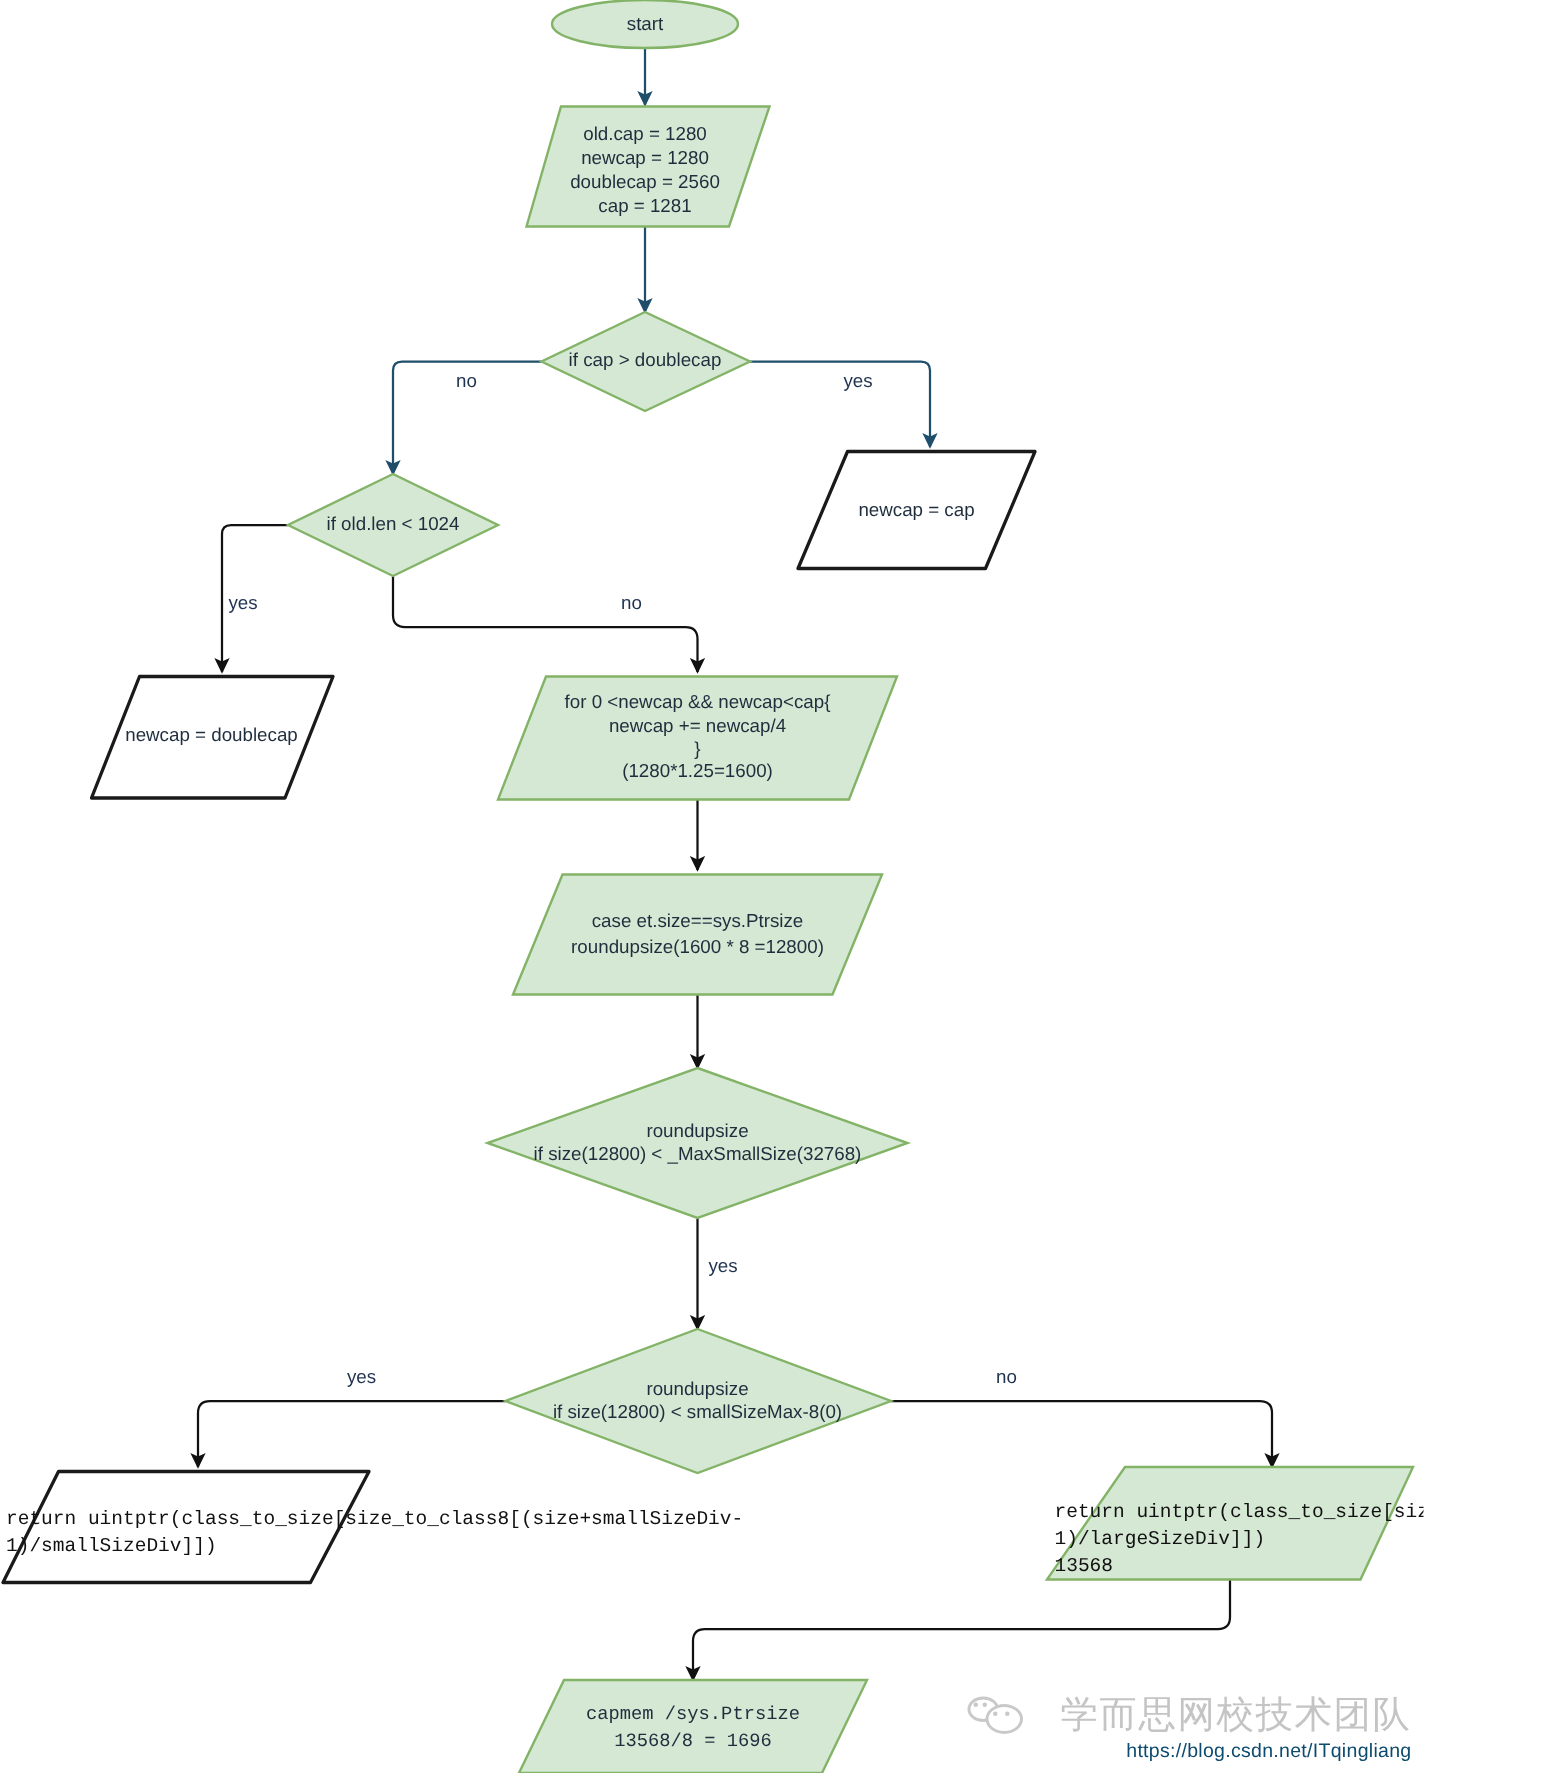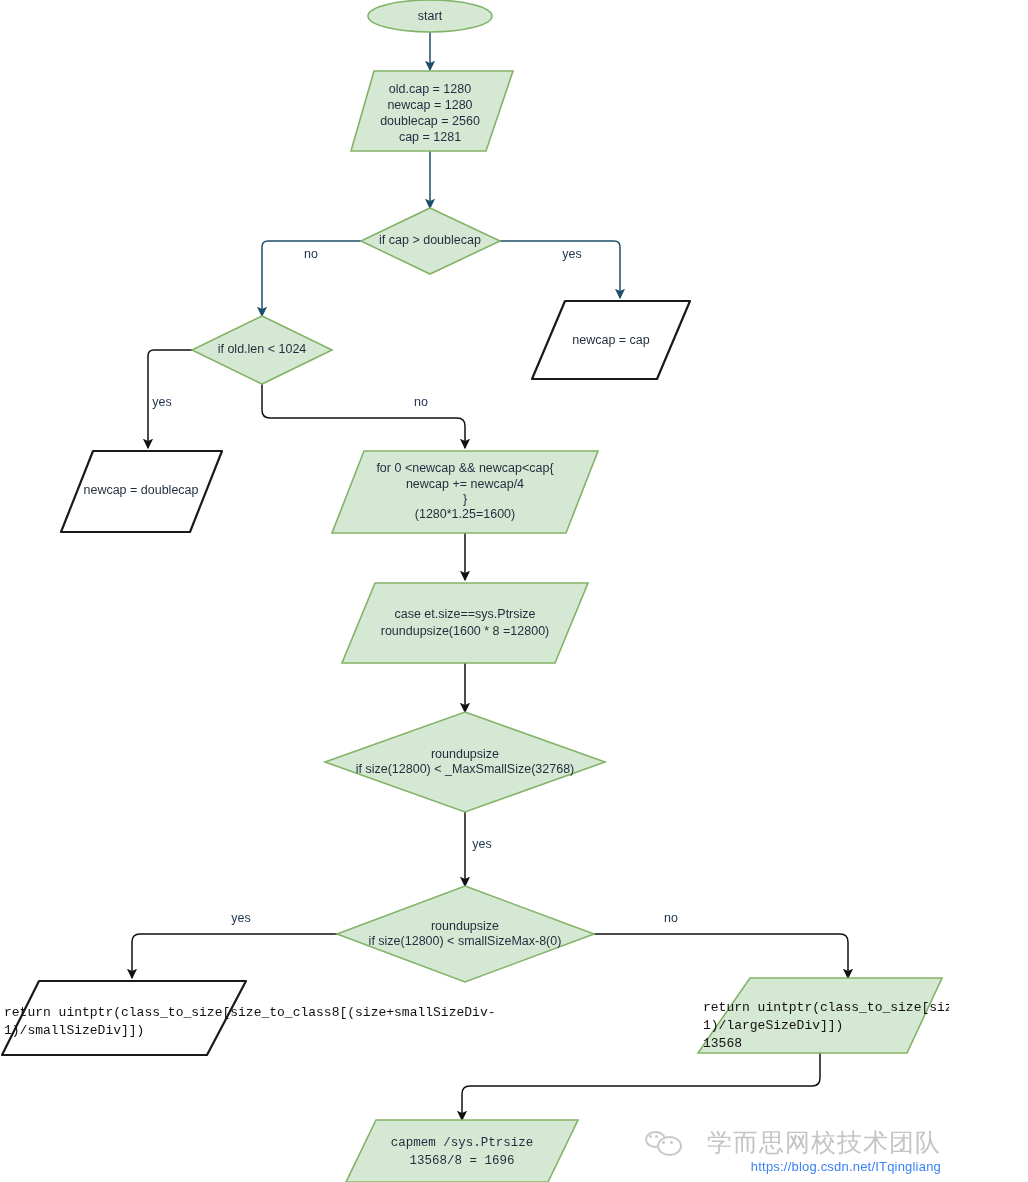--- a/index.html
+++ b/index.html
@@ -103,21 +103,21 @@
   .wm-title {
     font-family: "DejaVu Sans", sans-serif;
     font-size: 25px;
     color: #c4c4c4;
     letter-spacing: 1px;
     line-height: 1;
   }
   .wm-url {
     font-family: "Liberation Sans", sans-serif;
     font-size: 13px;
-    color: #3b82f6;
+    color: #0c4a6e;
     margin-top: 4px;
     letter-spacing: .2px;
   }
 </style>
 </head>
 <body>
 
 <div id="canvas">
   <svg id="flow" viewBox="0 0 1028 1182">
     <defs>

